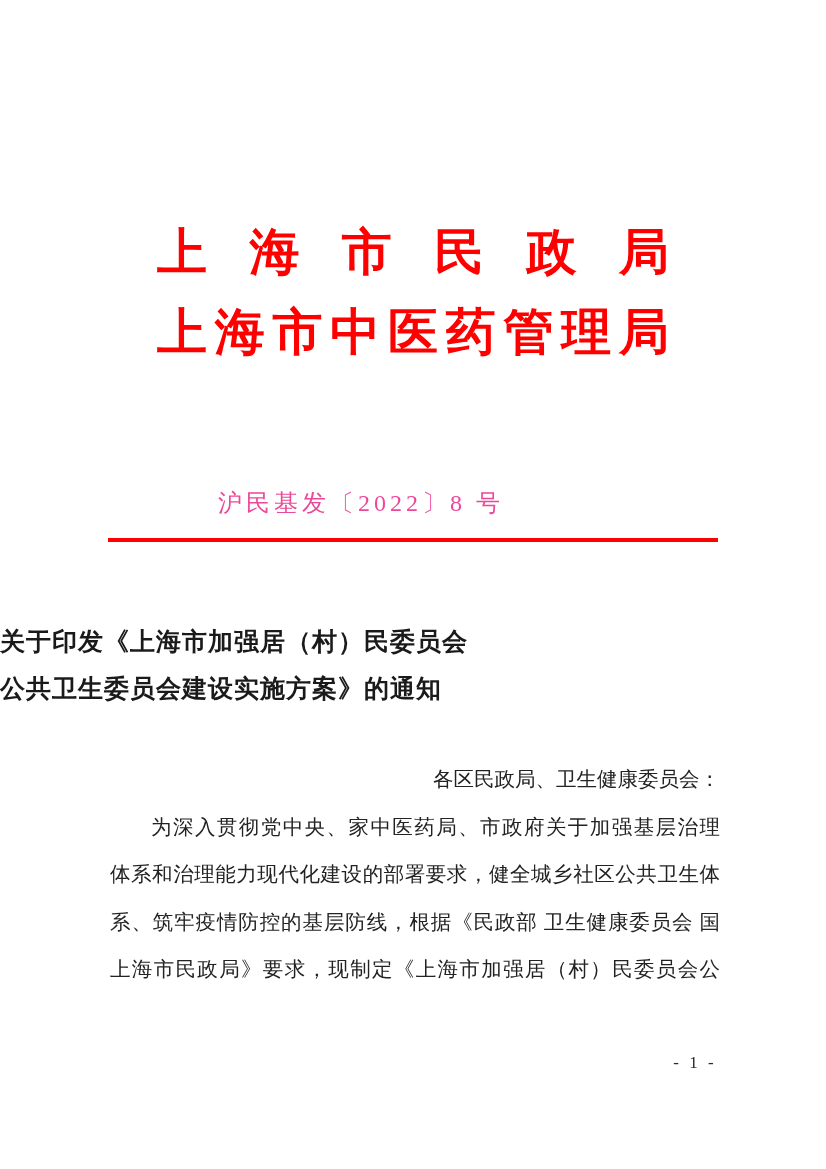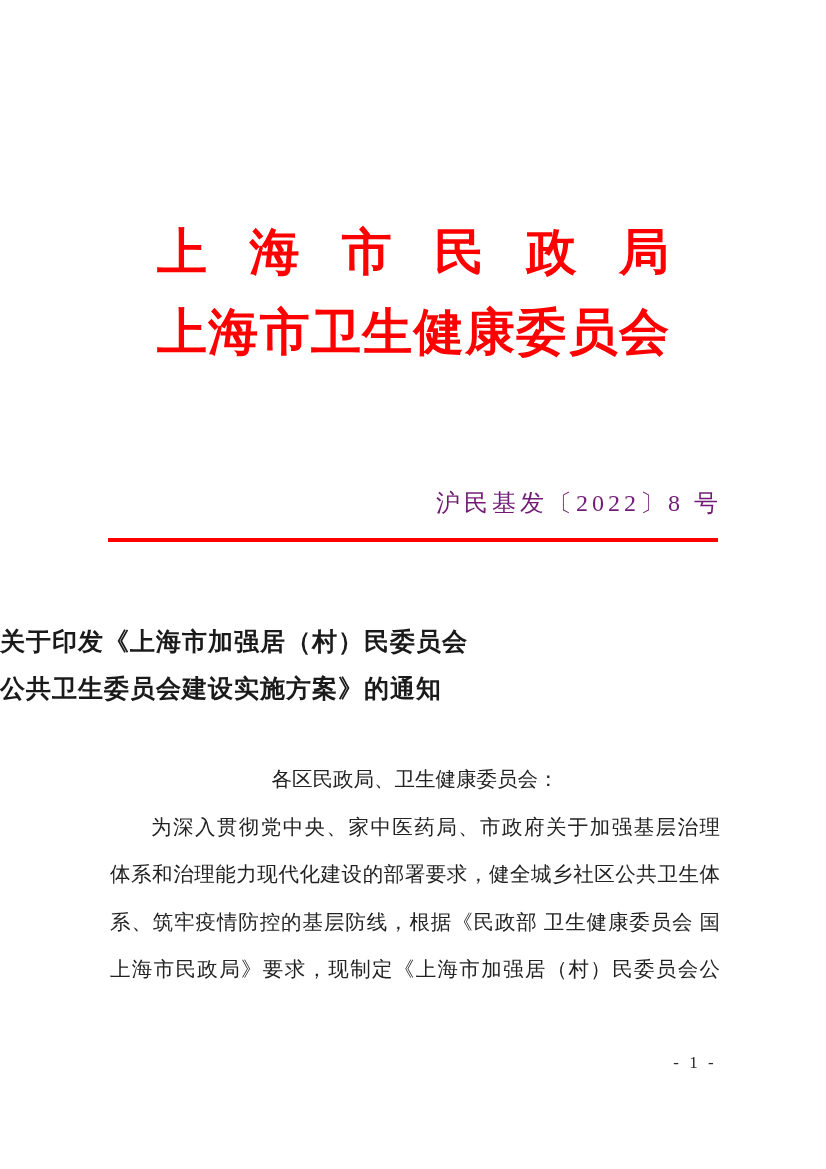--- a/index.html
+++ b/index.html
@@ -35,24 +35,24 @@
     text-justify: inter-character;
     white-space: normal;
   }
 
   
   .doc-number {
     position: absolute;
     left: 0;
     top: 488px;
     width: 722px;
-    text-align: right;
+    text-align: center;
     font-size: 24px;
     letter-spacing: 4px;
-    color: #701a75;
+    color: #ec4899;
     line-height: 30px;
   }
 
   
   .red-rule {
     position: absolute;
     left: 108px;
     top: 538px;
     width: 610px;
     height: 4px;
@@ -76,21 +76,21 @@
   .body-block {
     position: absolute;
     left: 110px;
     top: 756px;
     width: 610px;
     font-size: 20.5px;
     line-height: 47.5px;
     color: #222222;
   }
   .salutation {
-    text-align: center;
+    text-align: right;
   }
   .para-line {
     text-align: justify;
     text-align-last: justify;
     text-justify: inter-character;
   }
   .para-line.indent {
     text-indent: 41px;
   }
 
@@ -107,21 +107,21 @@
     line-height: 22px;
   }
 </style>
 </head>
 <body>
 
 <div class="page">
 
   <div class="agencies">
     <div class="agency-line">上海市民政局</div>
-    <div class="agency-line">上海市卫生健康委员会</div>
+    <div class="agency-line">上海市中医药管理局</div>
   </div>
 
   <div class="doc-number">沪民基发〔2022〕8 号</div>
 
   <div class="red-rule"></div>
 
   <div class="title-block">
     <div>关于印发《上海市加强居（村）民委员会</div>
     <div>公共卫生委员会建设实施方案》的通知</div>
   </div>

